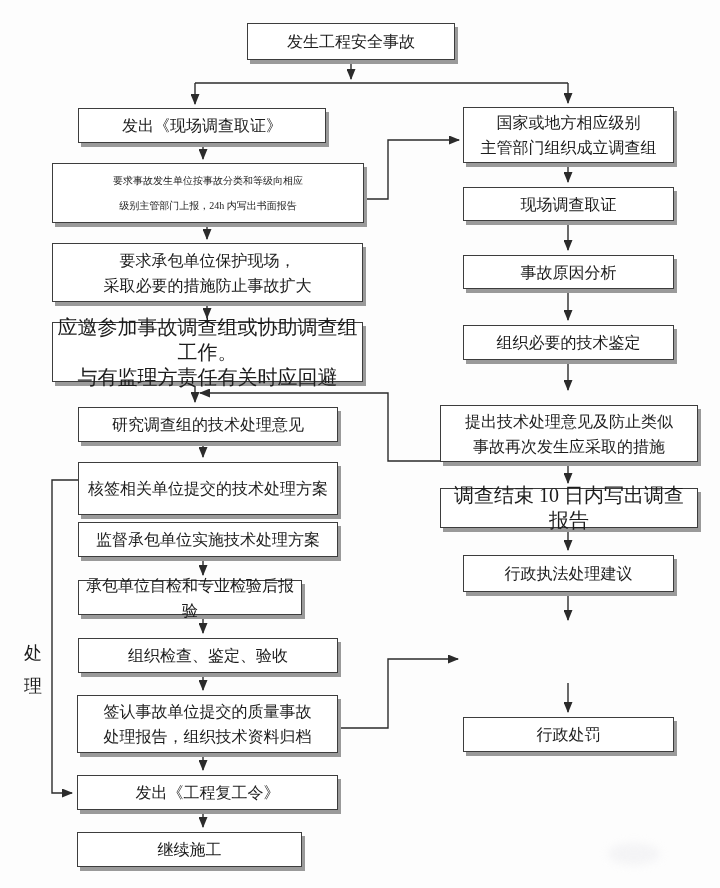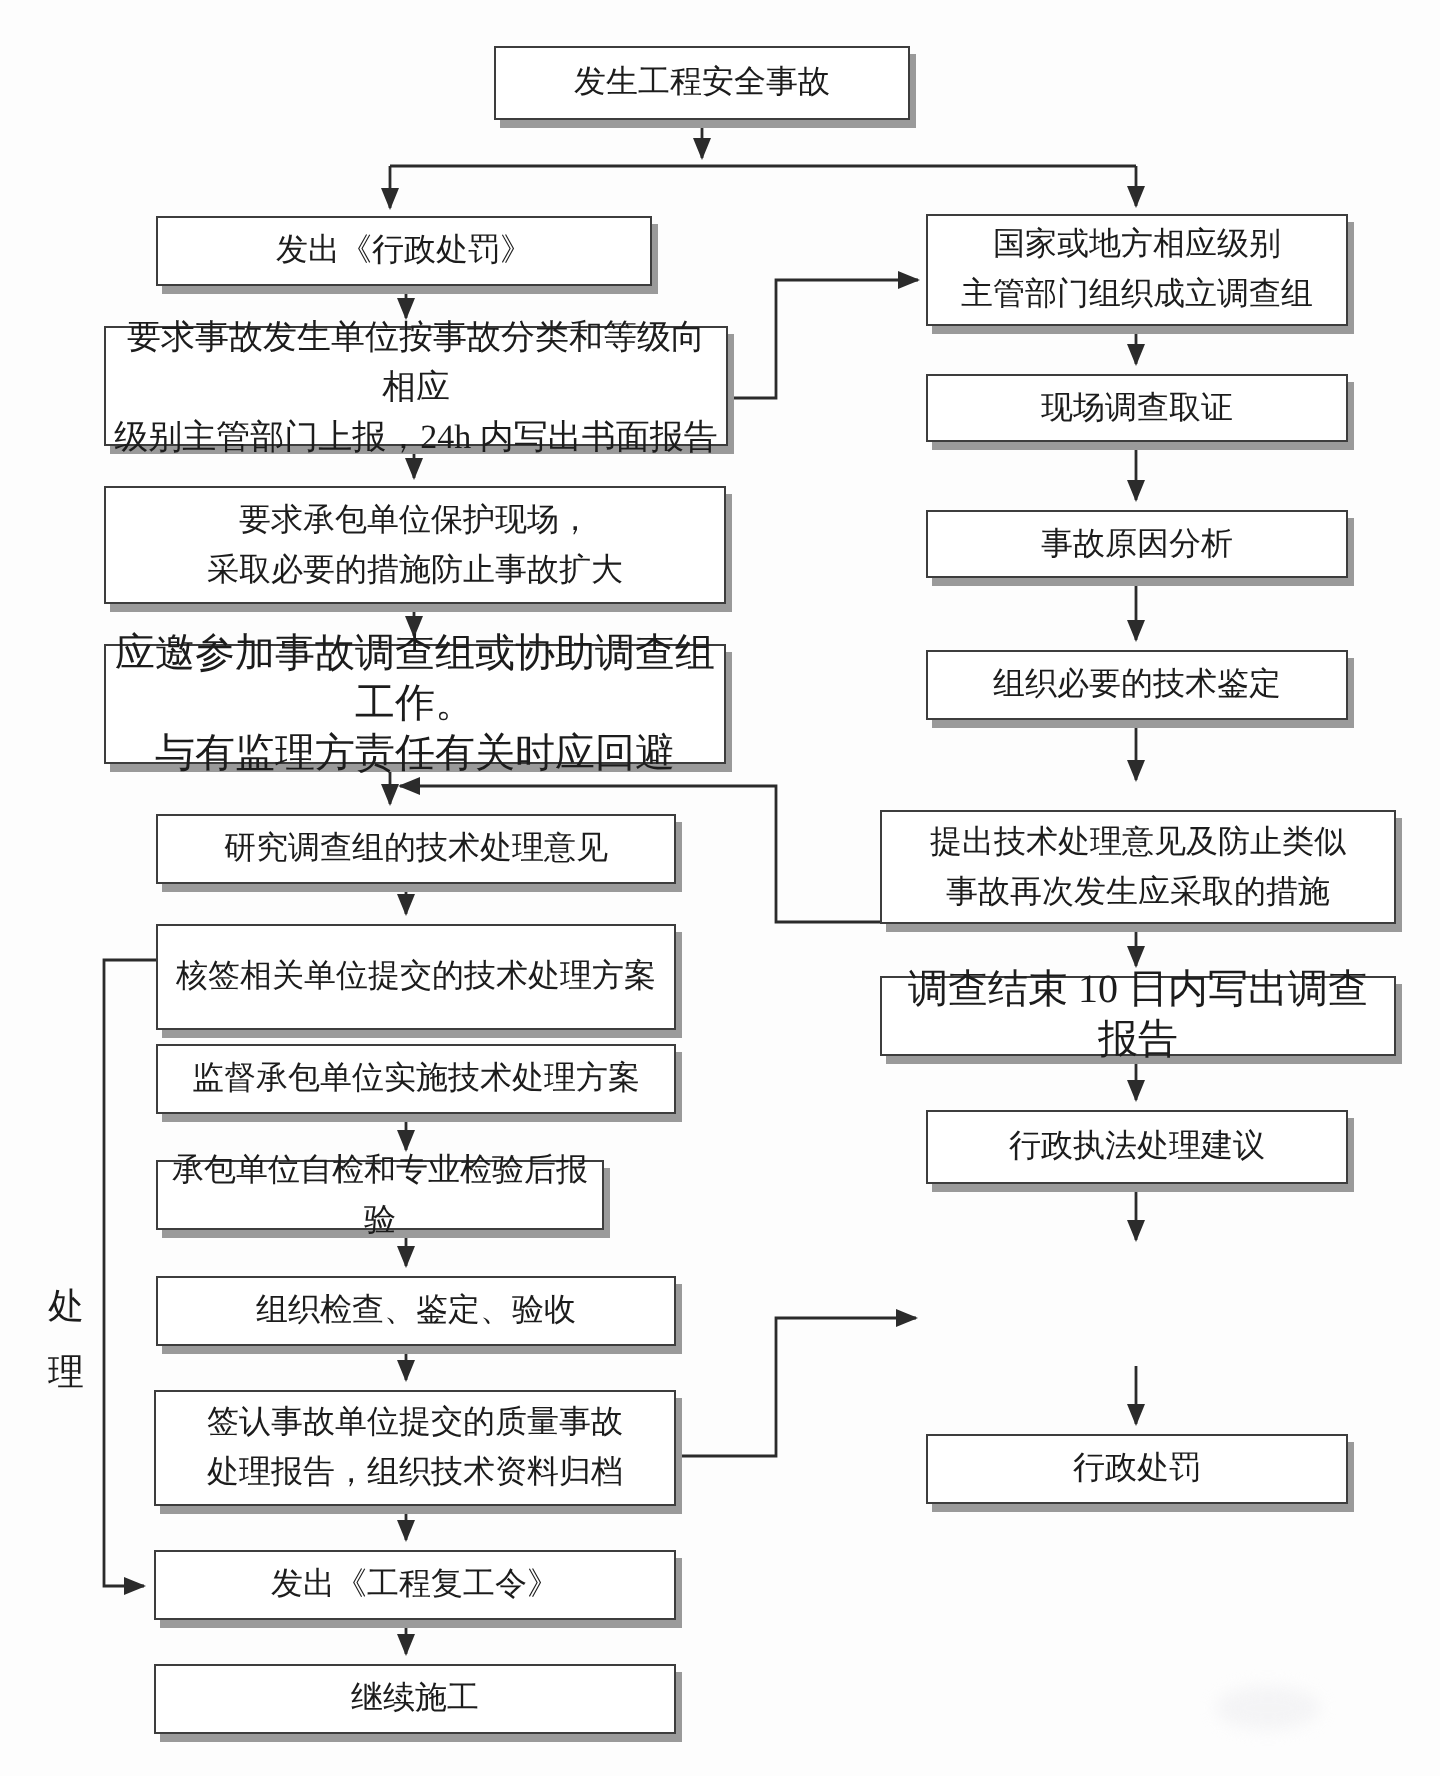--- a/index.html
+++ b/index.html
@@ -20,21 +20,21 @@
   .node{
     position:absolute;box-sizing:border-box;
     background:var(--box_fill);
     border:1.5px solid var(--box_border);
     box-shadow:3px 4px 0 var(--box_shadow);
     display:flex;align-items:center;justify-content:center;
     text-align:center;font-size:16px;line-height:25px;
     color:var(--text);
   }
   .node > span{white-space:pre-line;display:block;padding:0 4px;}
-  .fs14 > span{font-size:17px;}
+  .fs14 > span{font-size:10px;}
   .fs15 > span{font-size:20px;}
   .side-label{
     position:absolute;left:20px;top:637px;width:26px;
     font-size:18px;line-height:33px;text-align:center;
     white-space:pre-line;color:var(--text);
   }
   .watermark{
     position:absolute;left:608px;top:843px;width:52px;height:22px;
     background:#ededf0;border-radius:50%;filter:blur(4px);opacity:.55;
   }
@@ -79,21 +79,21 @@
       <path d="M568,592 V620" marker-end="url(#arr)"></path>
       <path d="M568,683 V712" marker-end="url(#arr)"></path>
     </g>
   </svg>
 
   <div class="node" style="left:247px;top:23px;width:208px;height:37px">
     <span>发生工程安全事故</span>
   </div>
 
   <div class="node" style="left:78px;top:108px;width:248px;height:35px">
-    <span>发出《行政处罚》</span>
+    <span>发出《现场调查取证》</span>
   </div>
 
   <div class="node fs14" style="left:52px;top:163px;width:312px;height:60px">
     <span>要求事故发生单位按事故分类和等级向相应
 级别主管部门上报，24h 内写出书面报告</span>
   </div>
 
   <div class="node" style="left:52px;top:243px;width:311px;height:59px">
     <span>要求承包单位保护现场，
 采取必要的措施防止事故扩大</span>
@@ -126,21 +126,21 @@
 
   <div class="node" style="left:77px;top:695px;width:261px;height:58px">
     <span>签认事故单位提交的质量事故
 处理报告，组织技术资料归档</span>
   </div>
 
   <div class="node" style="left:77px;top:775px;width:261px;height:35px">
     <span>发出《工程复工令》</span>
   </div>
 
-  <div class="node" style="left:77px;top:832px;width:261px;height:35px">
+  <div class="node" style="left:77px;top:832px;width:225px;height:35px">
     <span>继续施工</span>
   </div>
 
   <div class="node" style="left:463px;top:107px;width:211px;height:56px">
     <span>国家或地方相应级别
 主管部门组织成立调查组</span>
   </div>
 
   <div class="node" style="left:463px;top:187px;width:211px;height:34px">
     <span>现场调查取证</span>

